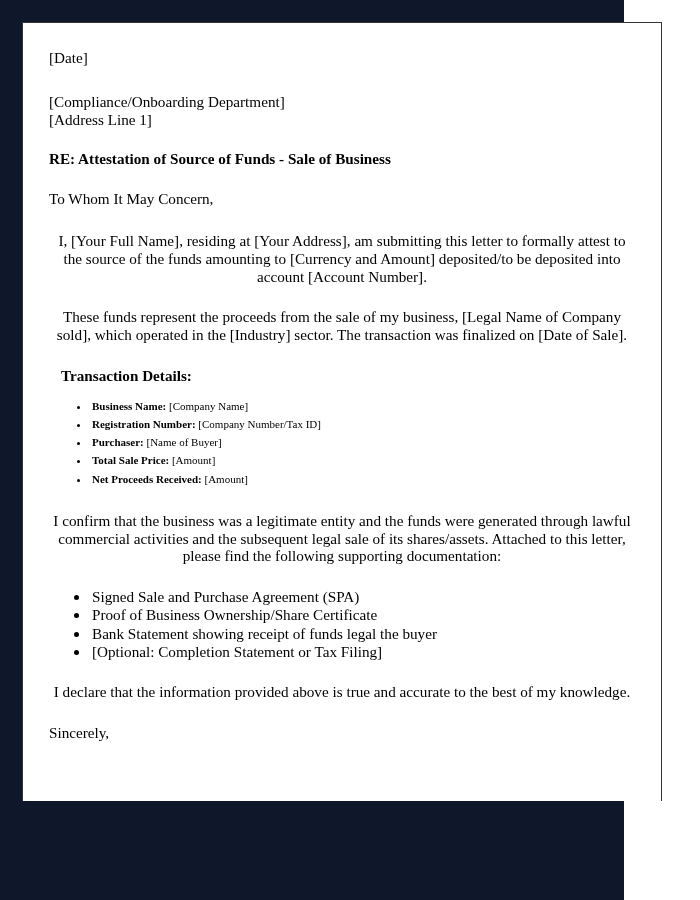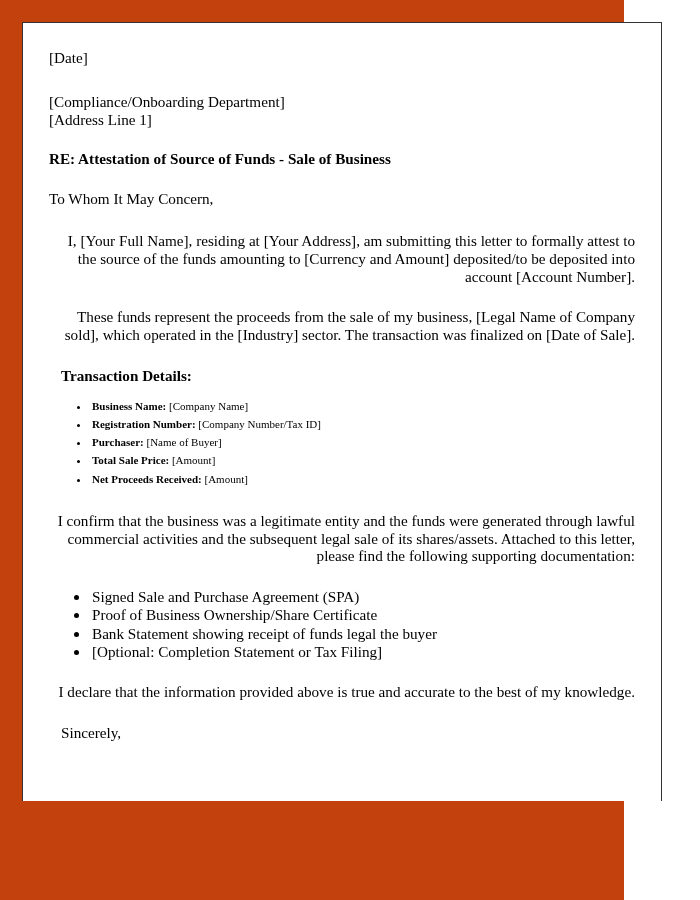--- a/index.html
+++ b/index.html
@@ -11,21 +11,21 @@
     width: 700px;
     height: 900px;
     overflow: hidden;
     font-family: "Liberation Serif", "DejaVu Serif", serif;
     color: #000000;
   }
   .page-canvas {
     position: relative;
     width: 624px;
     height: 900px;
-    background: #c2410c;
+    background: #0f172a;
   }
   .letter-page {
     position: absolute;
     left: 22px;
     top: 22px;
     width: 640px;
     height: 779px;
     background: #ffffff;
     border-left: 1.5px solid #333333;
     border-right: 1.5px solid #333333;
@@ -57,21 +57,21 @@
     font-weight: bold;
     margin: 0 0 22px 0;
     font-size: 15.2px;
     line-height: 17.8px;
   }
   .salutation {
     margin: 0 0 24px 0;
   }
   .para {
     margin: 0 0 23px 0;
-    text-align: right;
+    text-align: center;
     max-width: 588px;
   }
   .section-heading {
     font-weight: bold;
     margin: 0 0 12px 12px;
     font-size: 15.2px;
     line-height: 17.8px;
   }
   ul.doc-list {
     margin: 0 0 22px 0;
@@ -93,21 +93,21 @@
     line-height: 18.2px;
     padding-left: 2px;
   }
   .item-label {
     font-weight: bold;
   }
   .item-value {
     font-weight: normal;
   }
   .closing {
-    margin: 0 0 28px 12px;
+    margin: 0 0 28px 0;
   }
 </style>
 </head>
 <body>
 
 <div class="page-canvas">
   <div class="letter-page">
     <div class="letter-body">
 
       <div class="blk date-block">[Date]</div>

